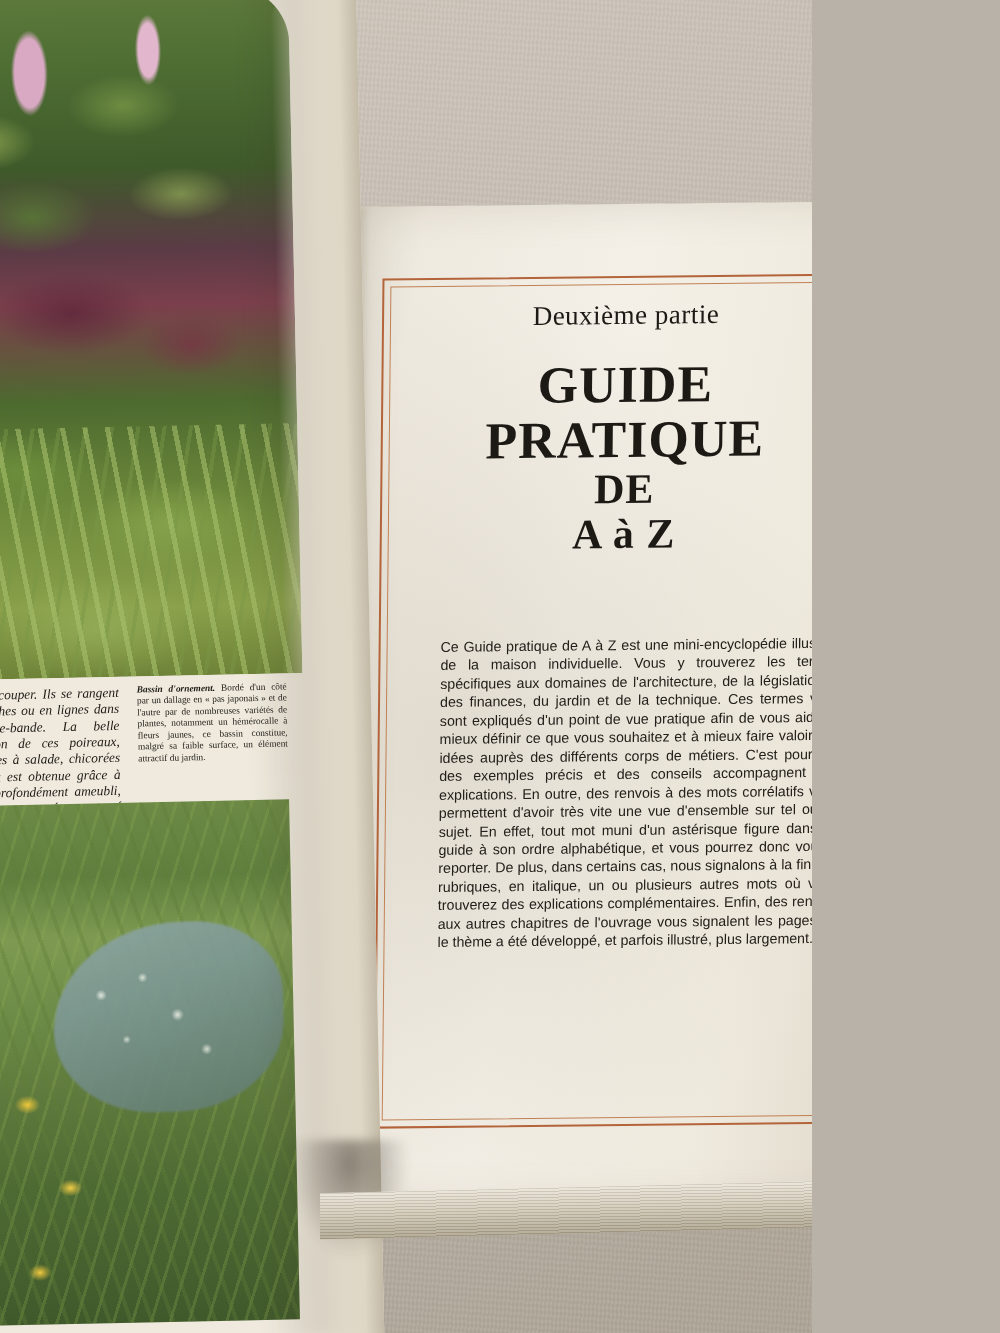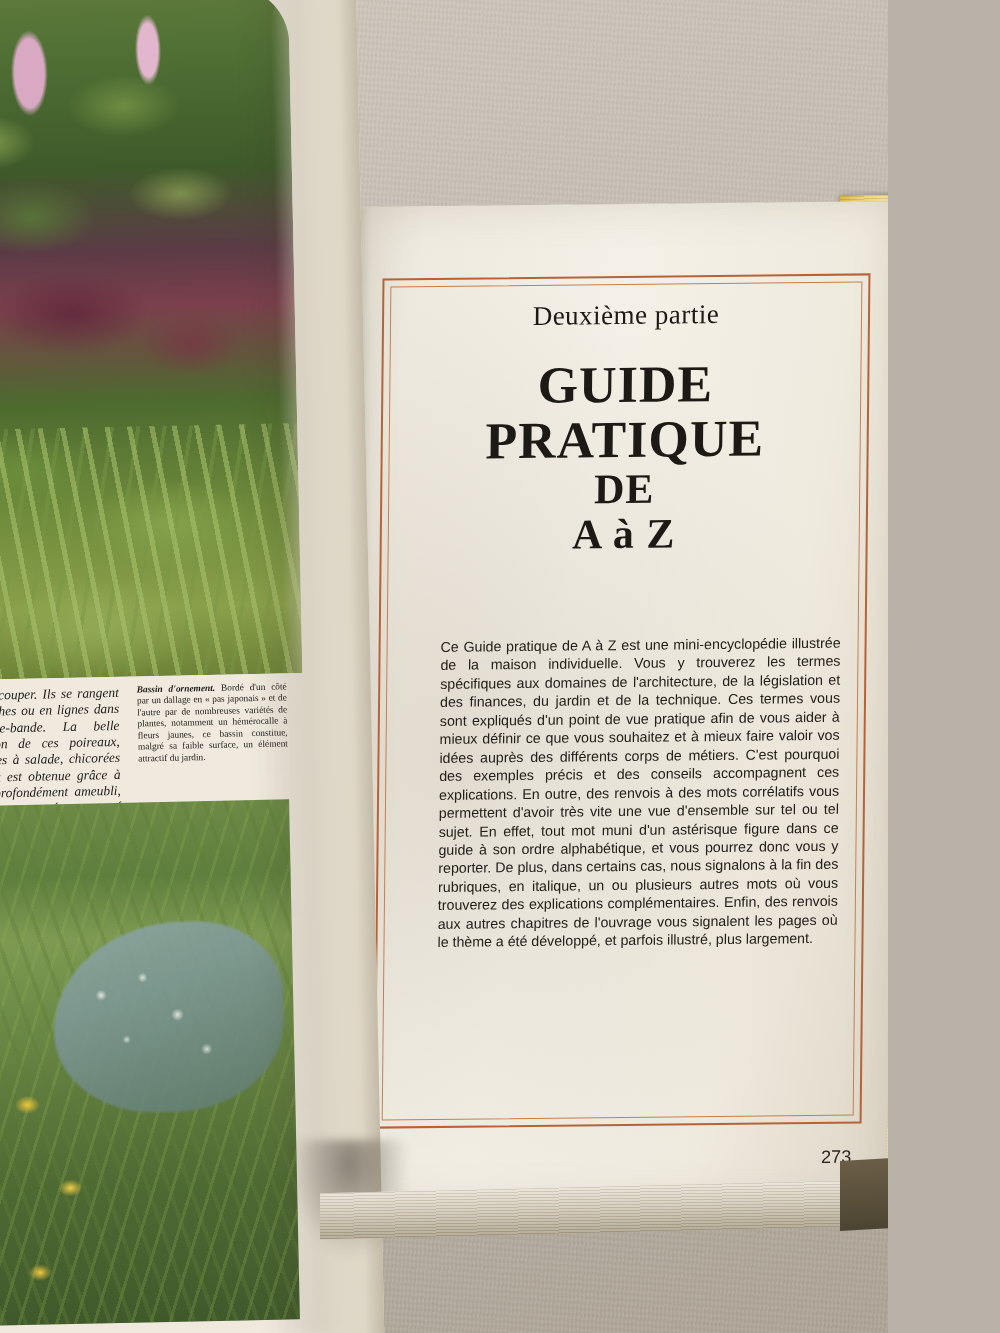--- a/index.html
+++ b/index.html
@@ -2,21 +2,21 @@
 <html><head>
 <meta charset="utf-8">
 <style>
   html, body {
     margin: 0;
     padding: 0;
     background: #b9b2a8;
   }
   .stage {
     position: relative;
-    width: 888px;
+    width: 812px;
     height: 1333px;
     overflow: hidden;
     background: #c2bbb1;
     font-family: "Liberation Serif", serif;
   }
 
   
   .desk {
     position: absolute;
     inset: 0;

